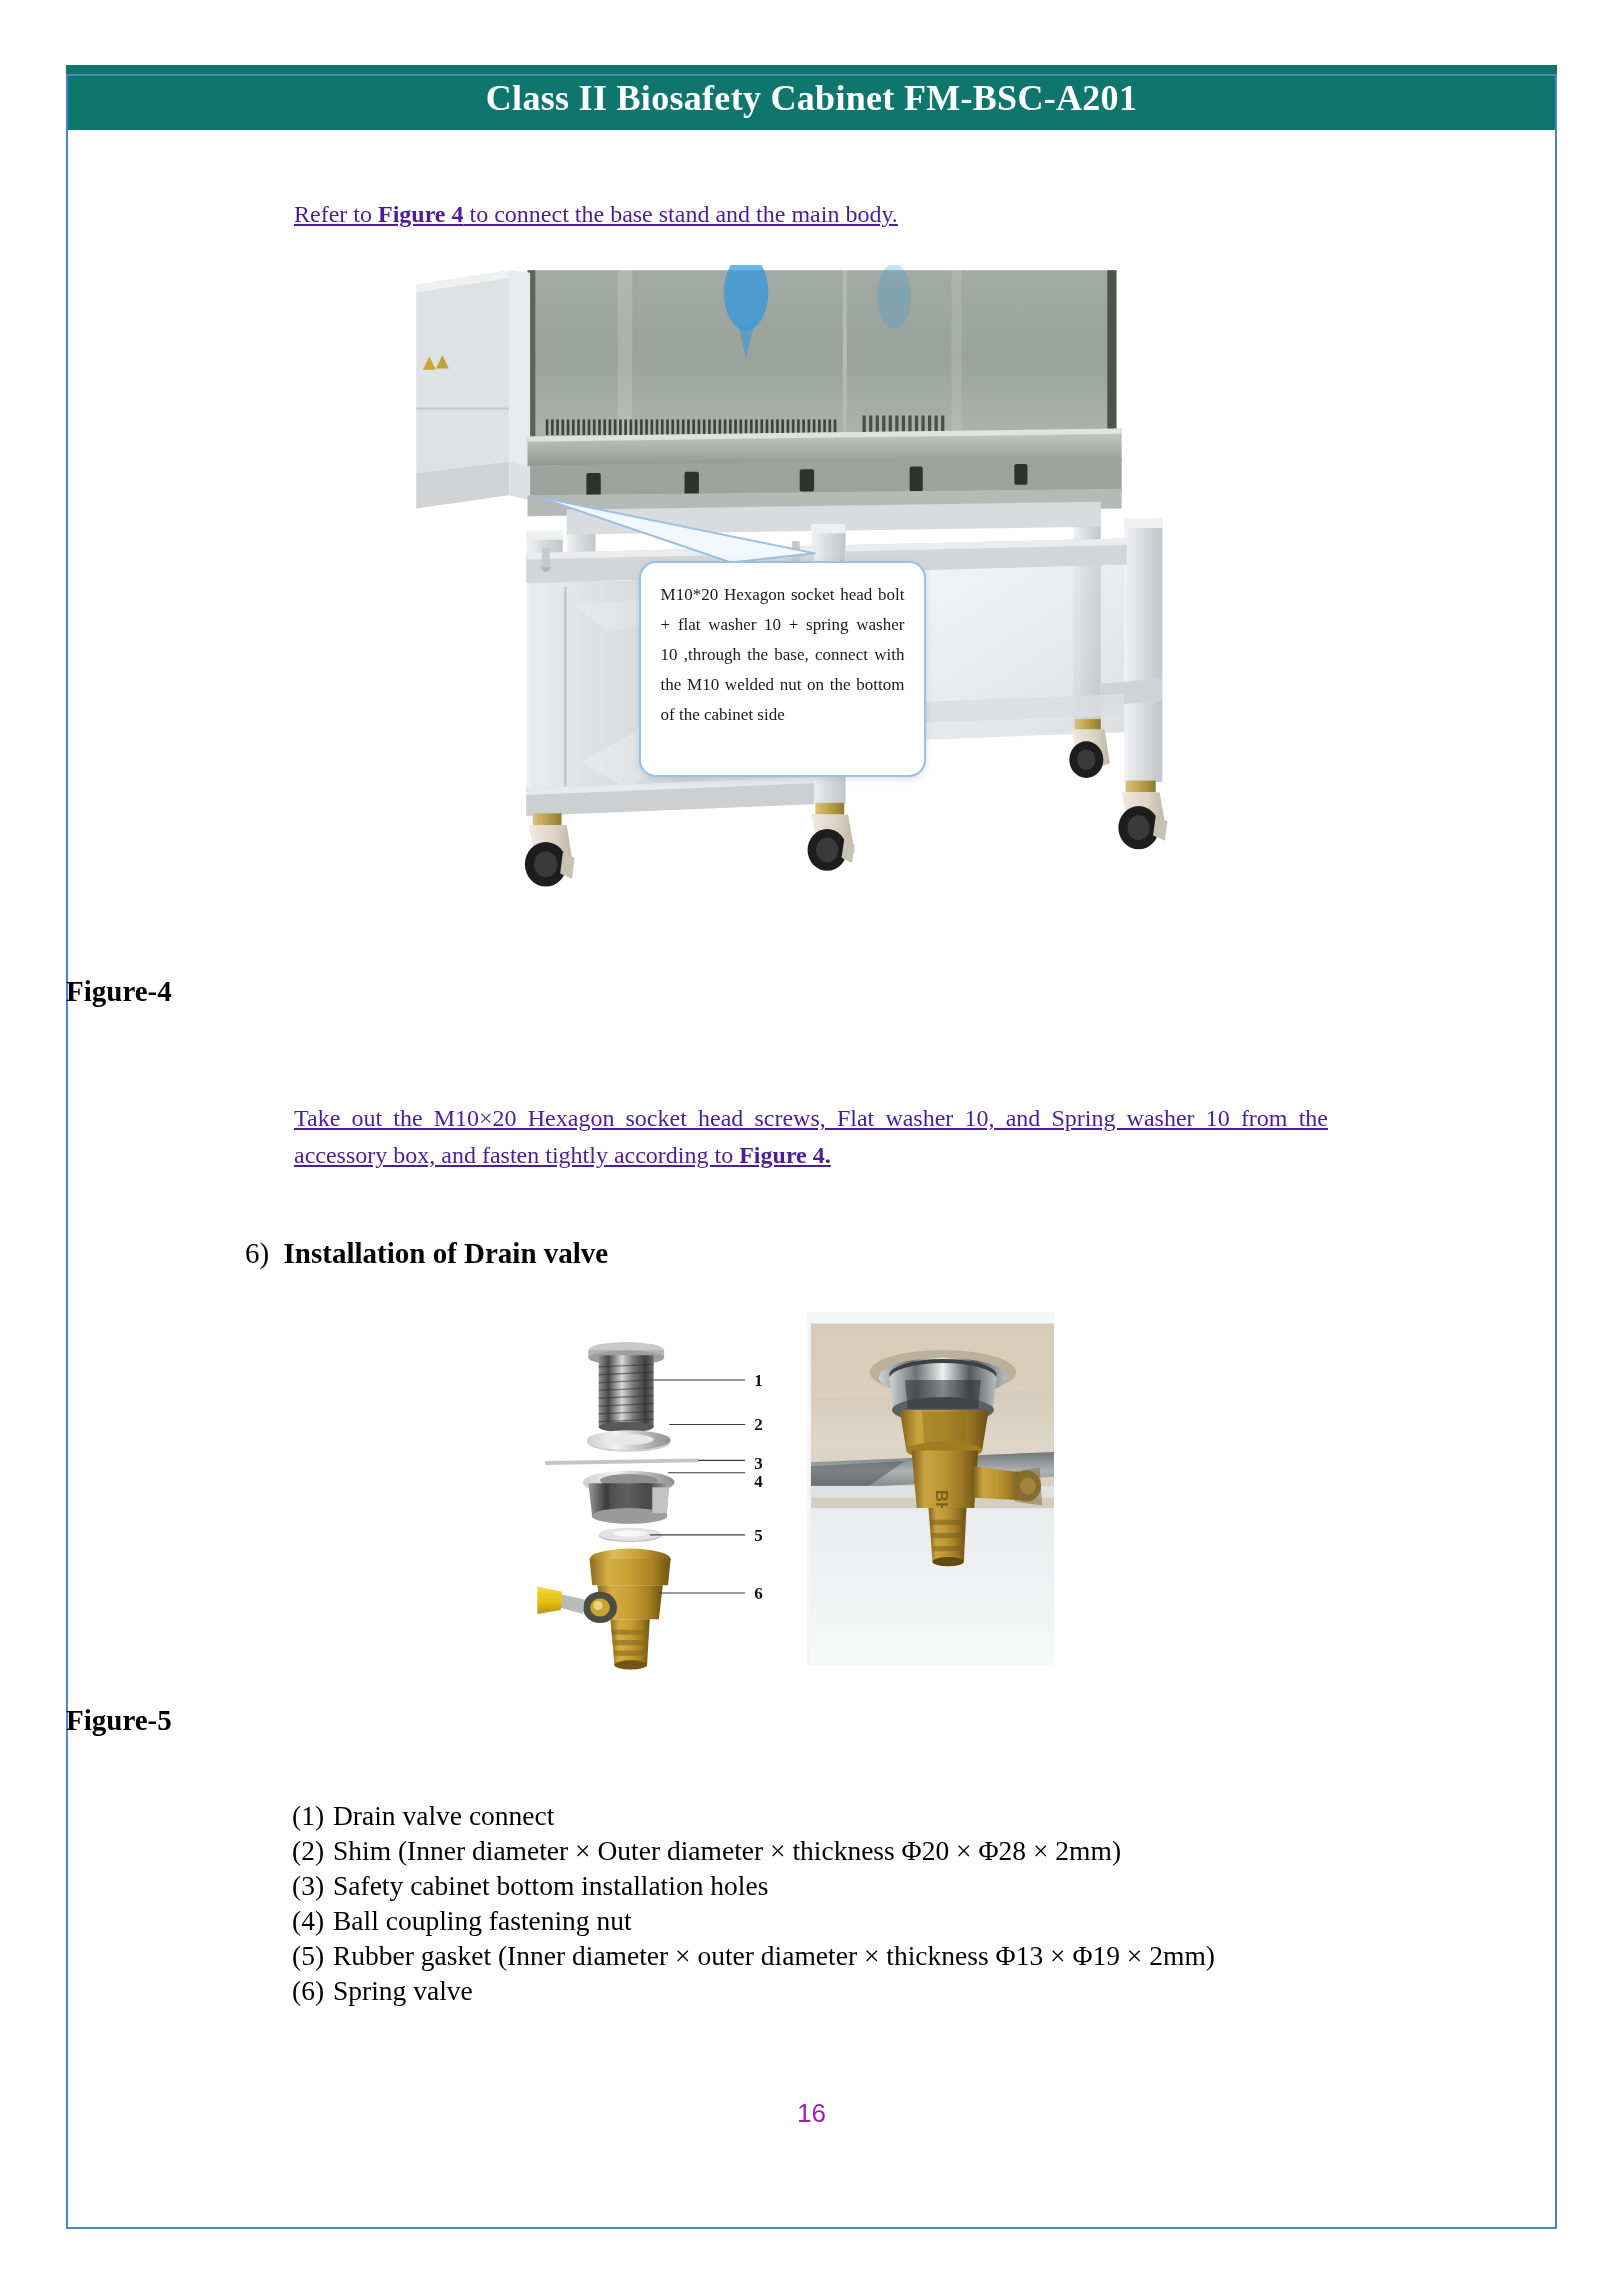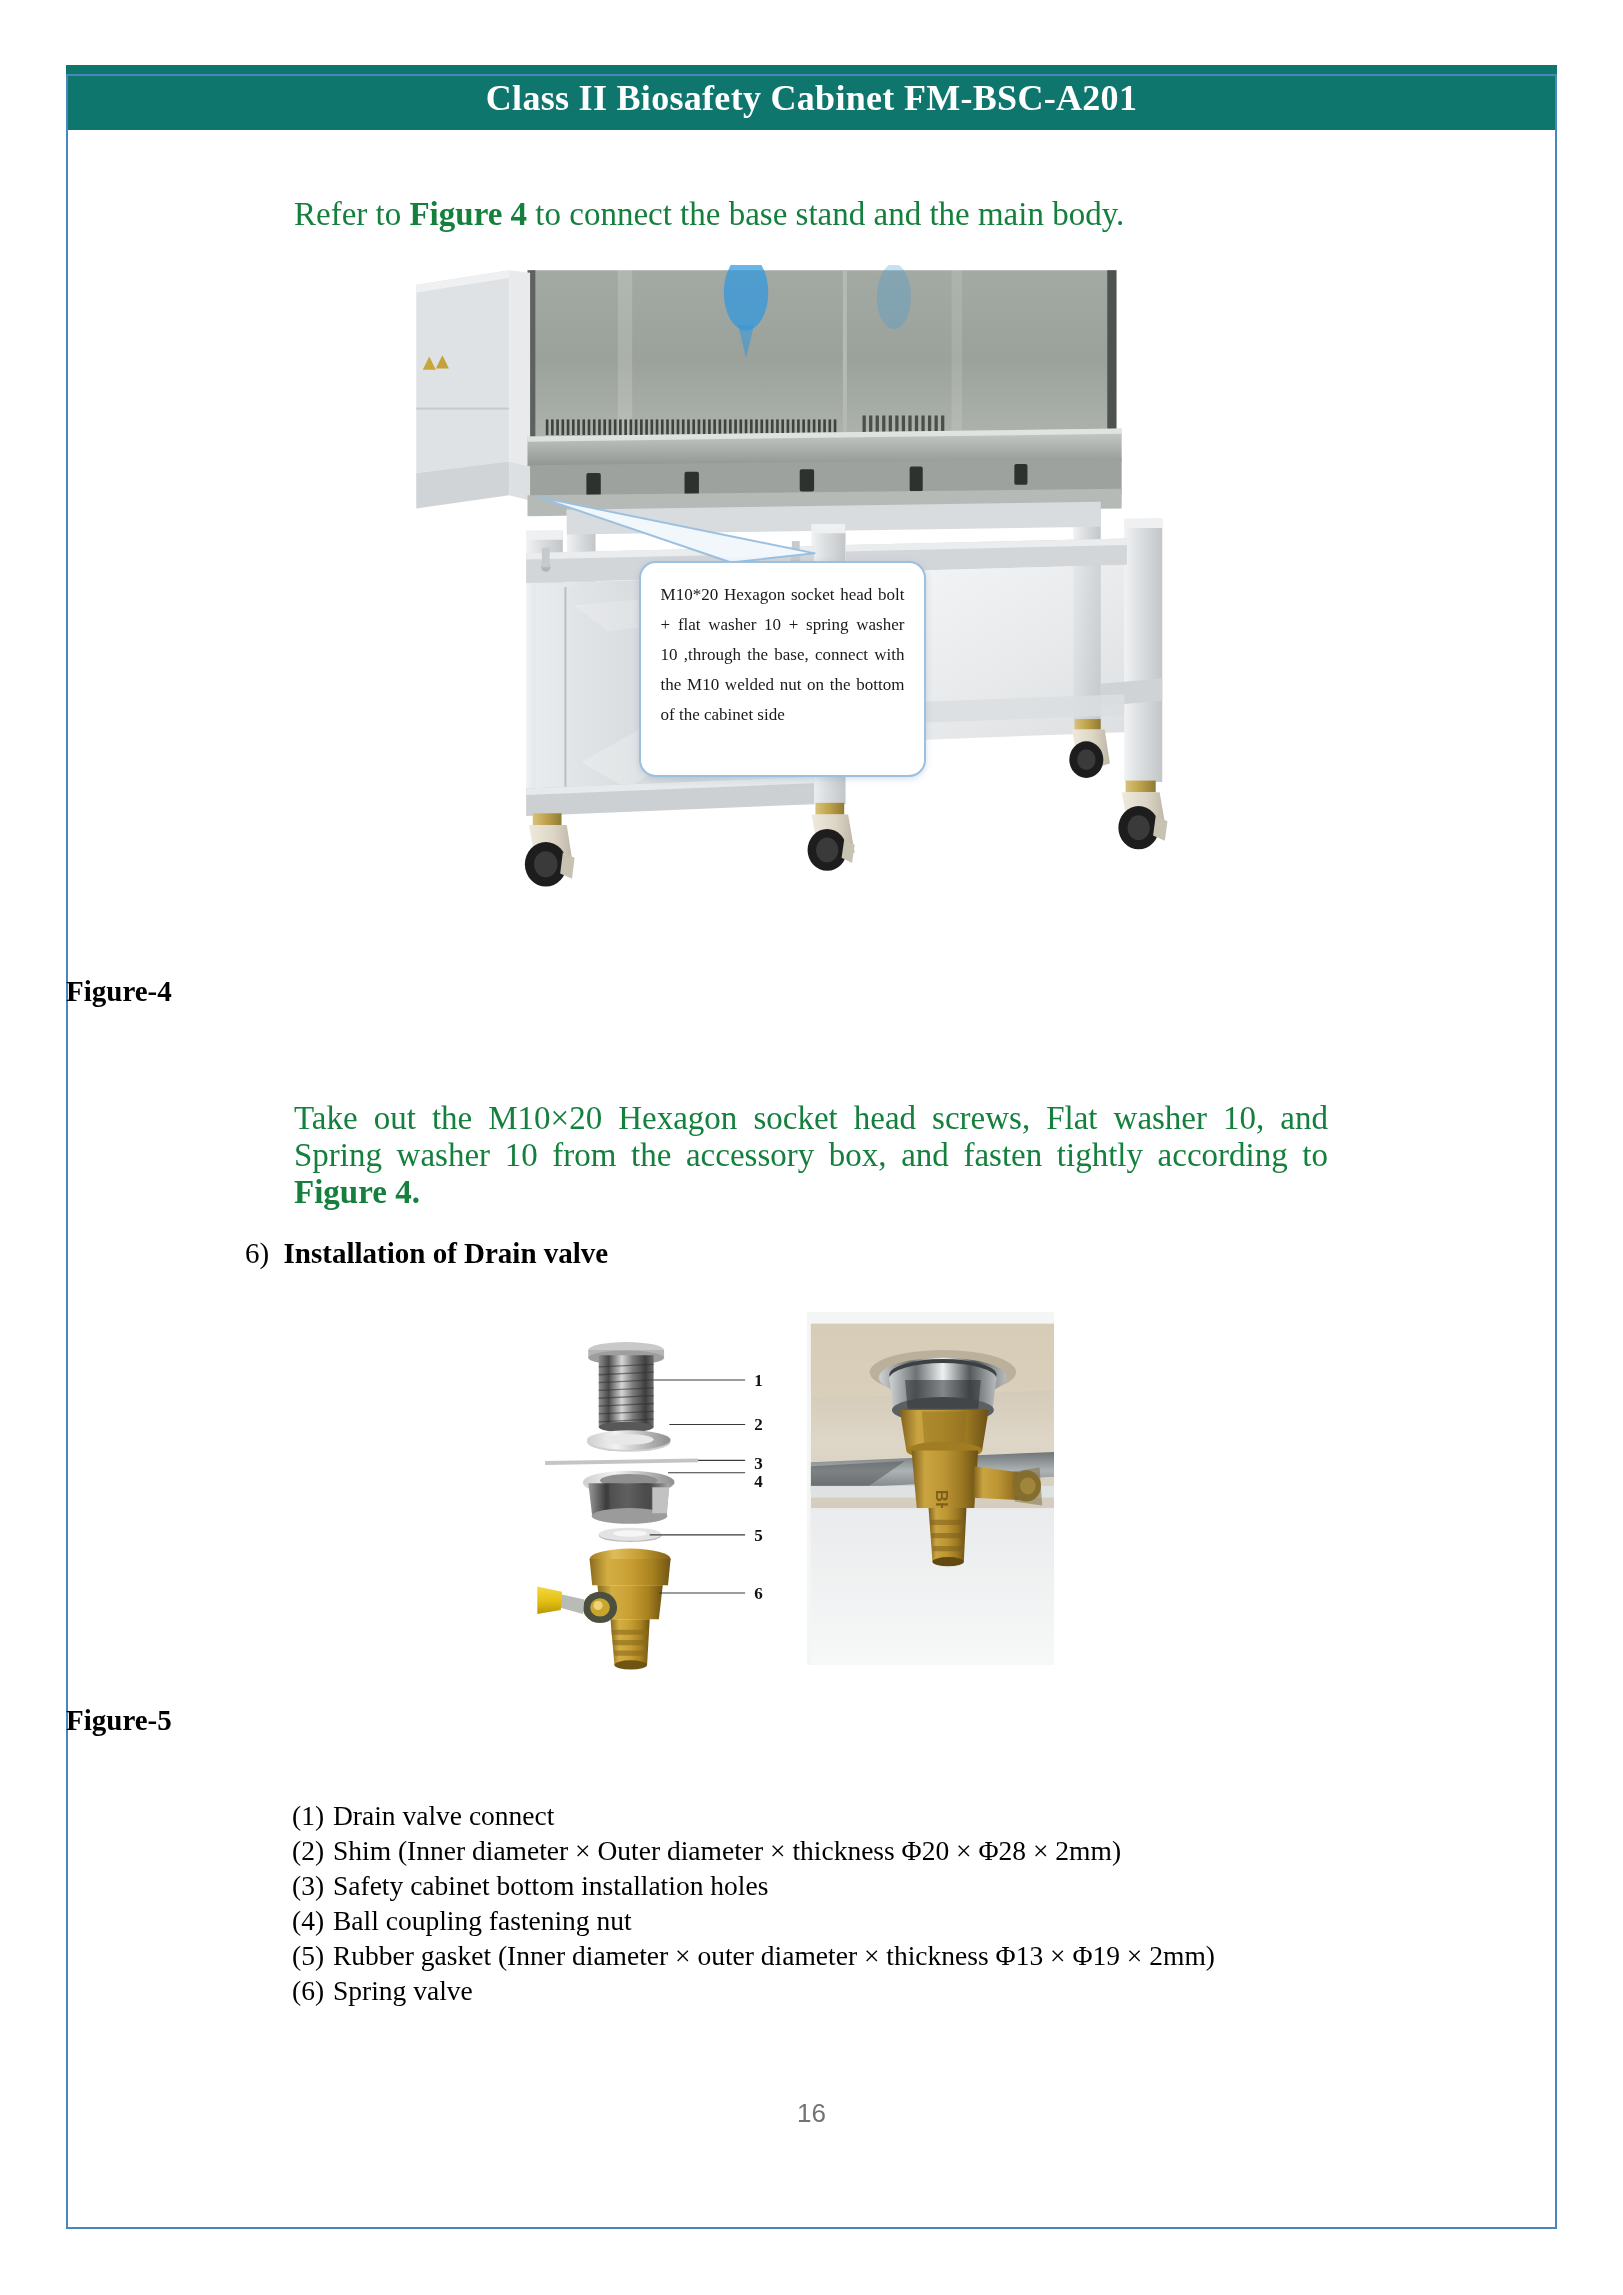--- a/index.html
+++ b/index.html
@@ -17,22 +17,22 @@
     background:#0f766e;box-sizing:border-box;
     display:flex;align-items:center;justify-content:center;
   }
   #header-title{
     color:#ffffff;font-weight:bold;font-size:36px;letter-spacing:0.3px;
     font-family:"Liberation Serif","DejaVu Serif",serif;white-space:nowrap;
   }
 
   
   .body-text{
-    position:absolute;font-size:33px;line-height:37px;color:#15803d;
-    text-align:justify;text-justify:inter-word;
+    position:absolute;font-size:24px;line-height:37px;color:#4c1d95;
+    text-align:justify;text-justify:inter-word;text-decoration:underline;
   }
   .bold{font-weight:bold;}
   .caption{
     position:absolute;font-size:29px;font-weight:bold;color:#000;
     width:1491px;left:66px;text-align:left;
   }
 
   #intro-line{left:294px;top:196px;width:1034px;}
   #para-align{left:294px;top:1063px;width:1034px;}
   #fig4-caption{top:975px;}
@@ -52,21 +52,21 @@
     font-size:27.5px;line-height:35px;color:#000;
   }
   #parts-list .item{display:flex;align-items:flex-start;}
   #parts-list .marker{width:41px;flex:0 0 41px;}
   #parts-list .txt{flex:1;}
 
   
   #page-number{
     position:absolute;left:66px;top:2098px;width:1491px;text-align:center;
     font-family:"Liberation Sans","DejaVu Sans",sans-serif;
-    font-size:26px;color:#737373;
+    font-size:26px;color:#a21caf;
   }
 
   
   #figure4{position:absolute;left:411px;top:265px;width:835px;height:687px;}
   #fig4-svg{position:absolute;left:0;top:0;width:100%;height:100%;}
 
   
   #callout{
     position:absolute;left:228px;top:296px;width:287px;height:216px;
     background:#ffffff;border:2px solid #9cc0e0;border-radius:17px;

